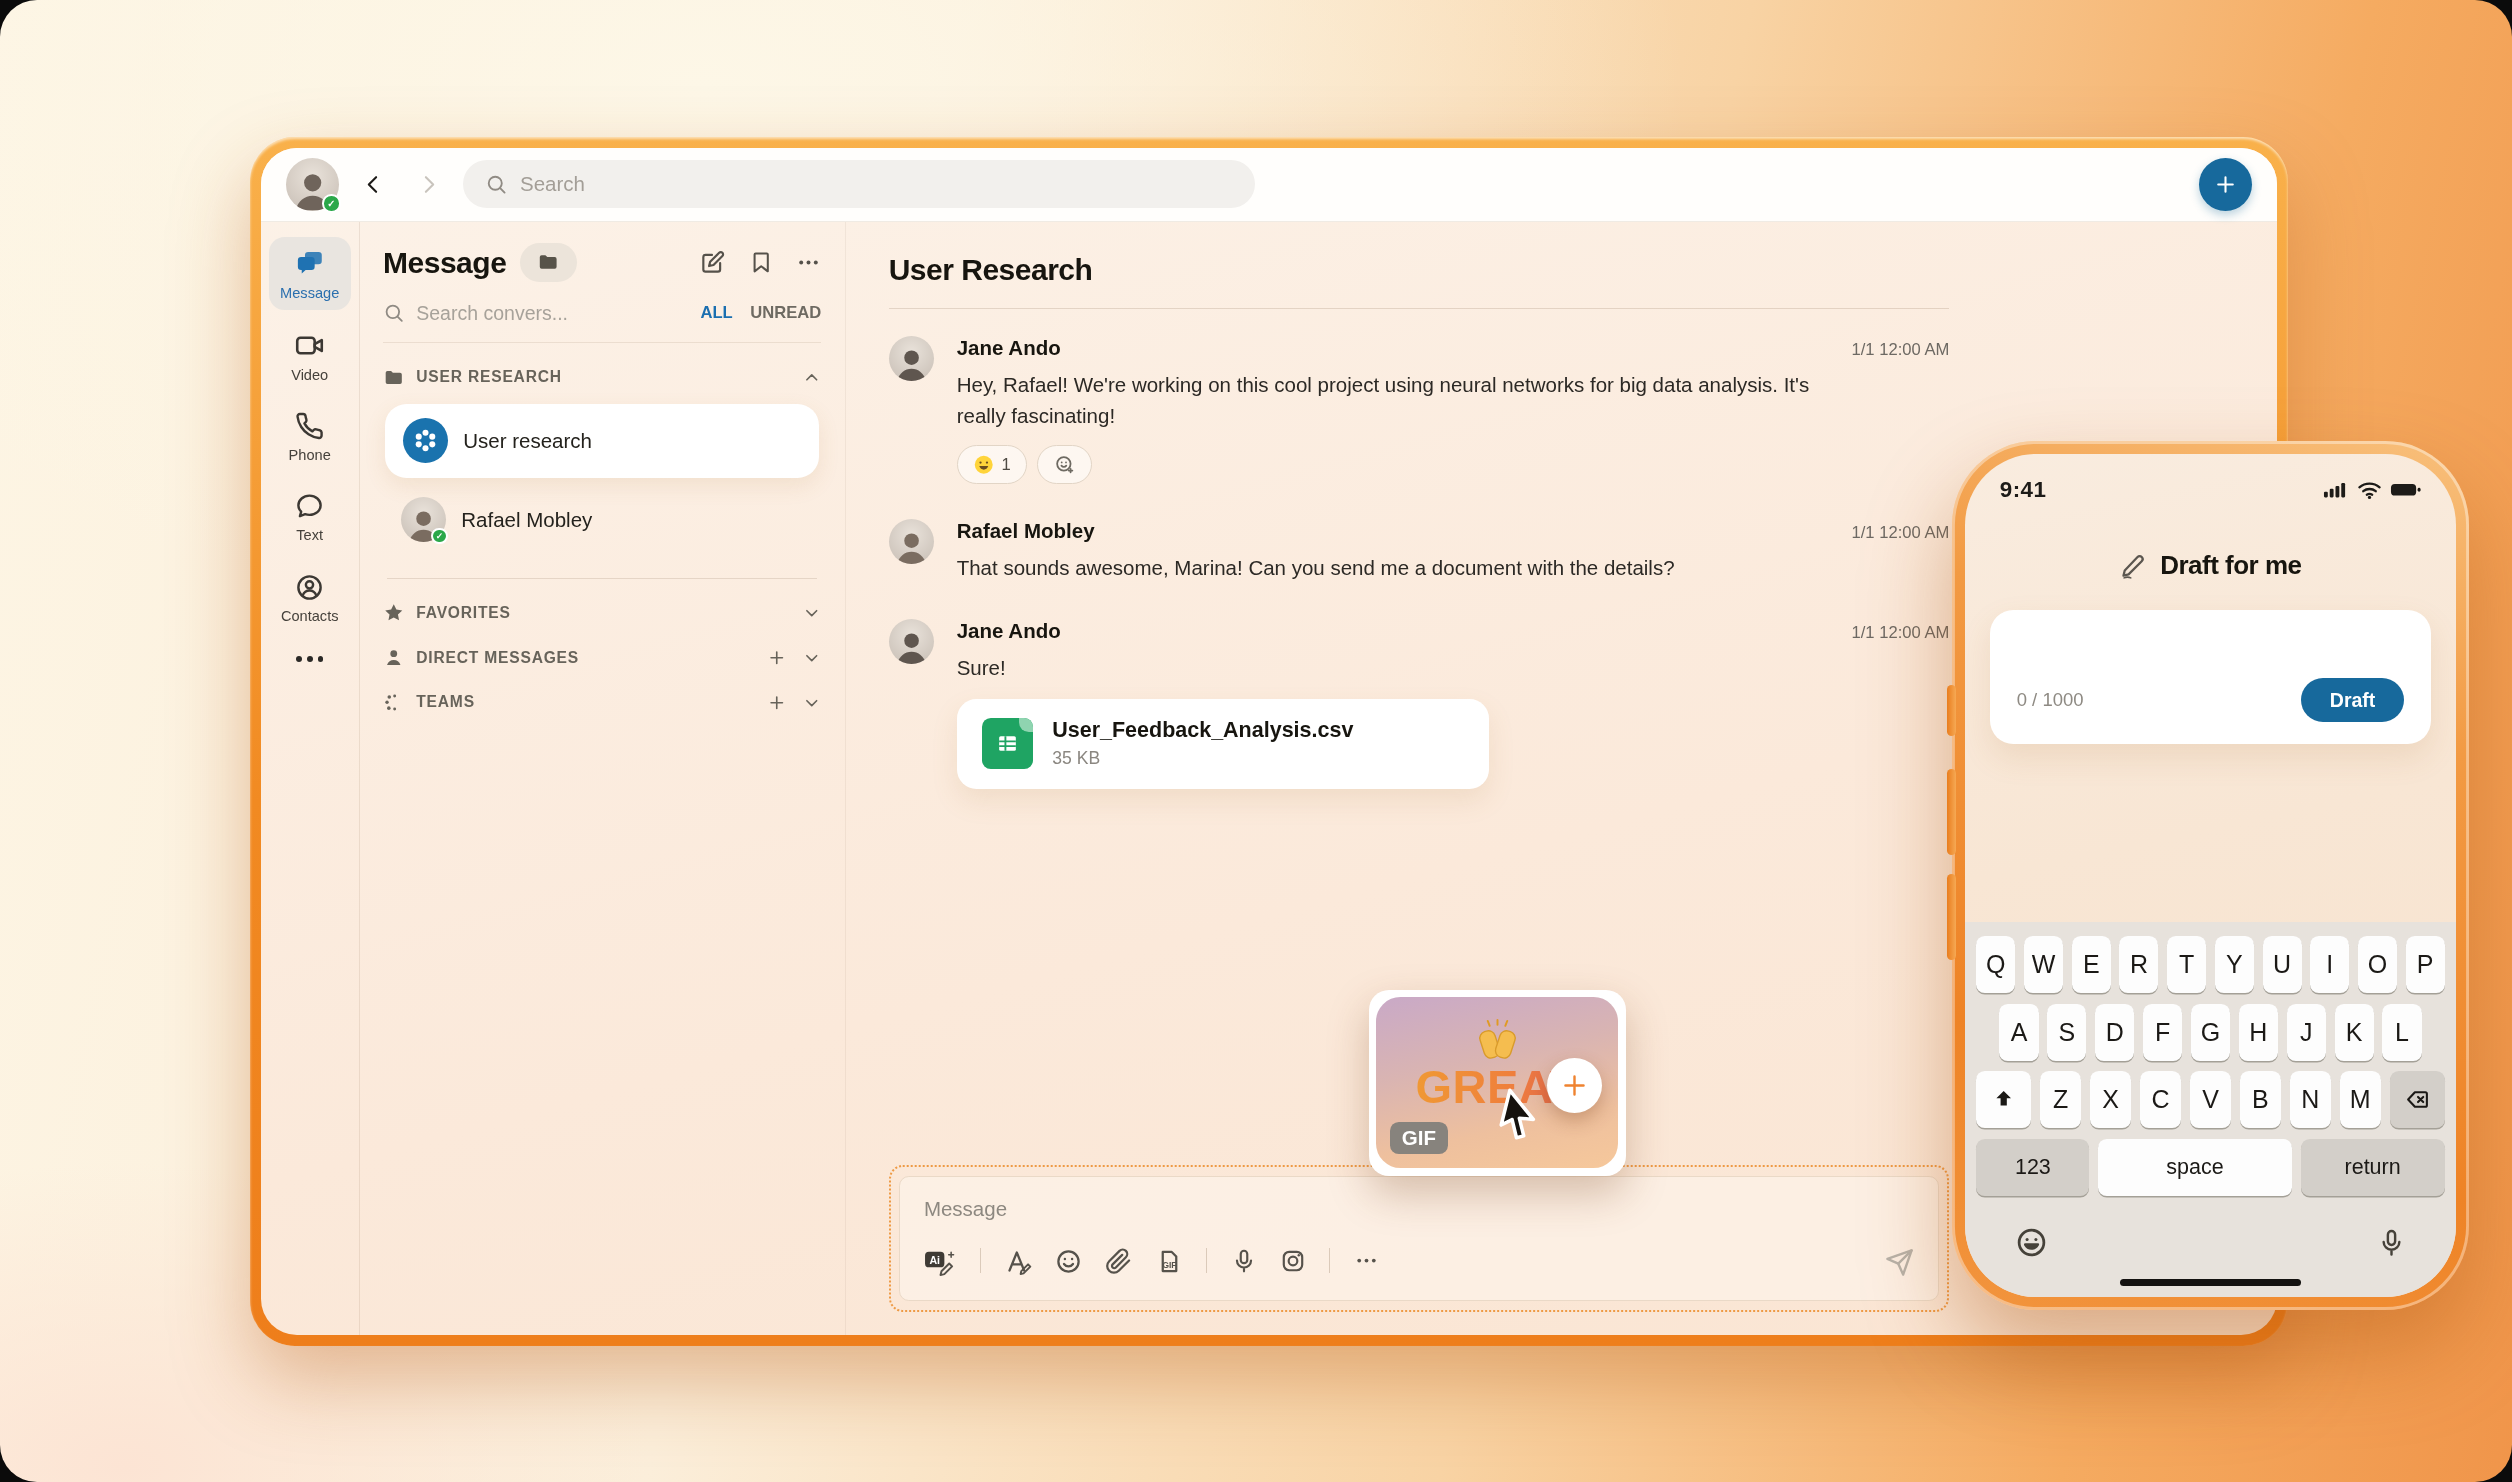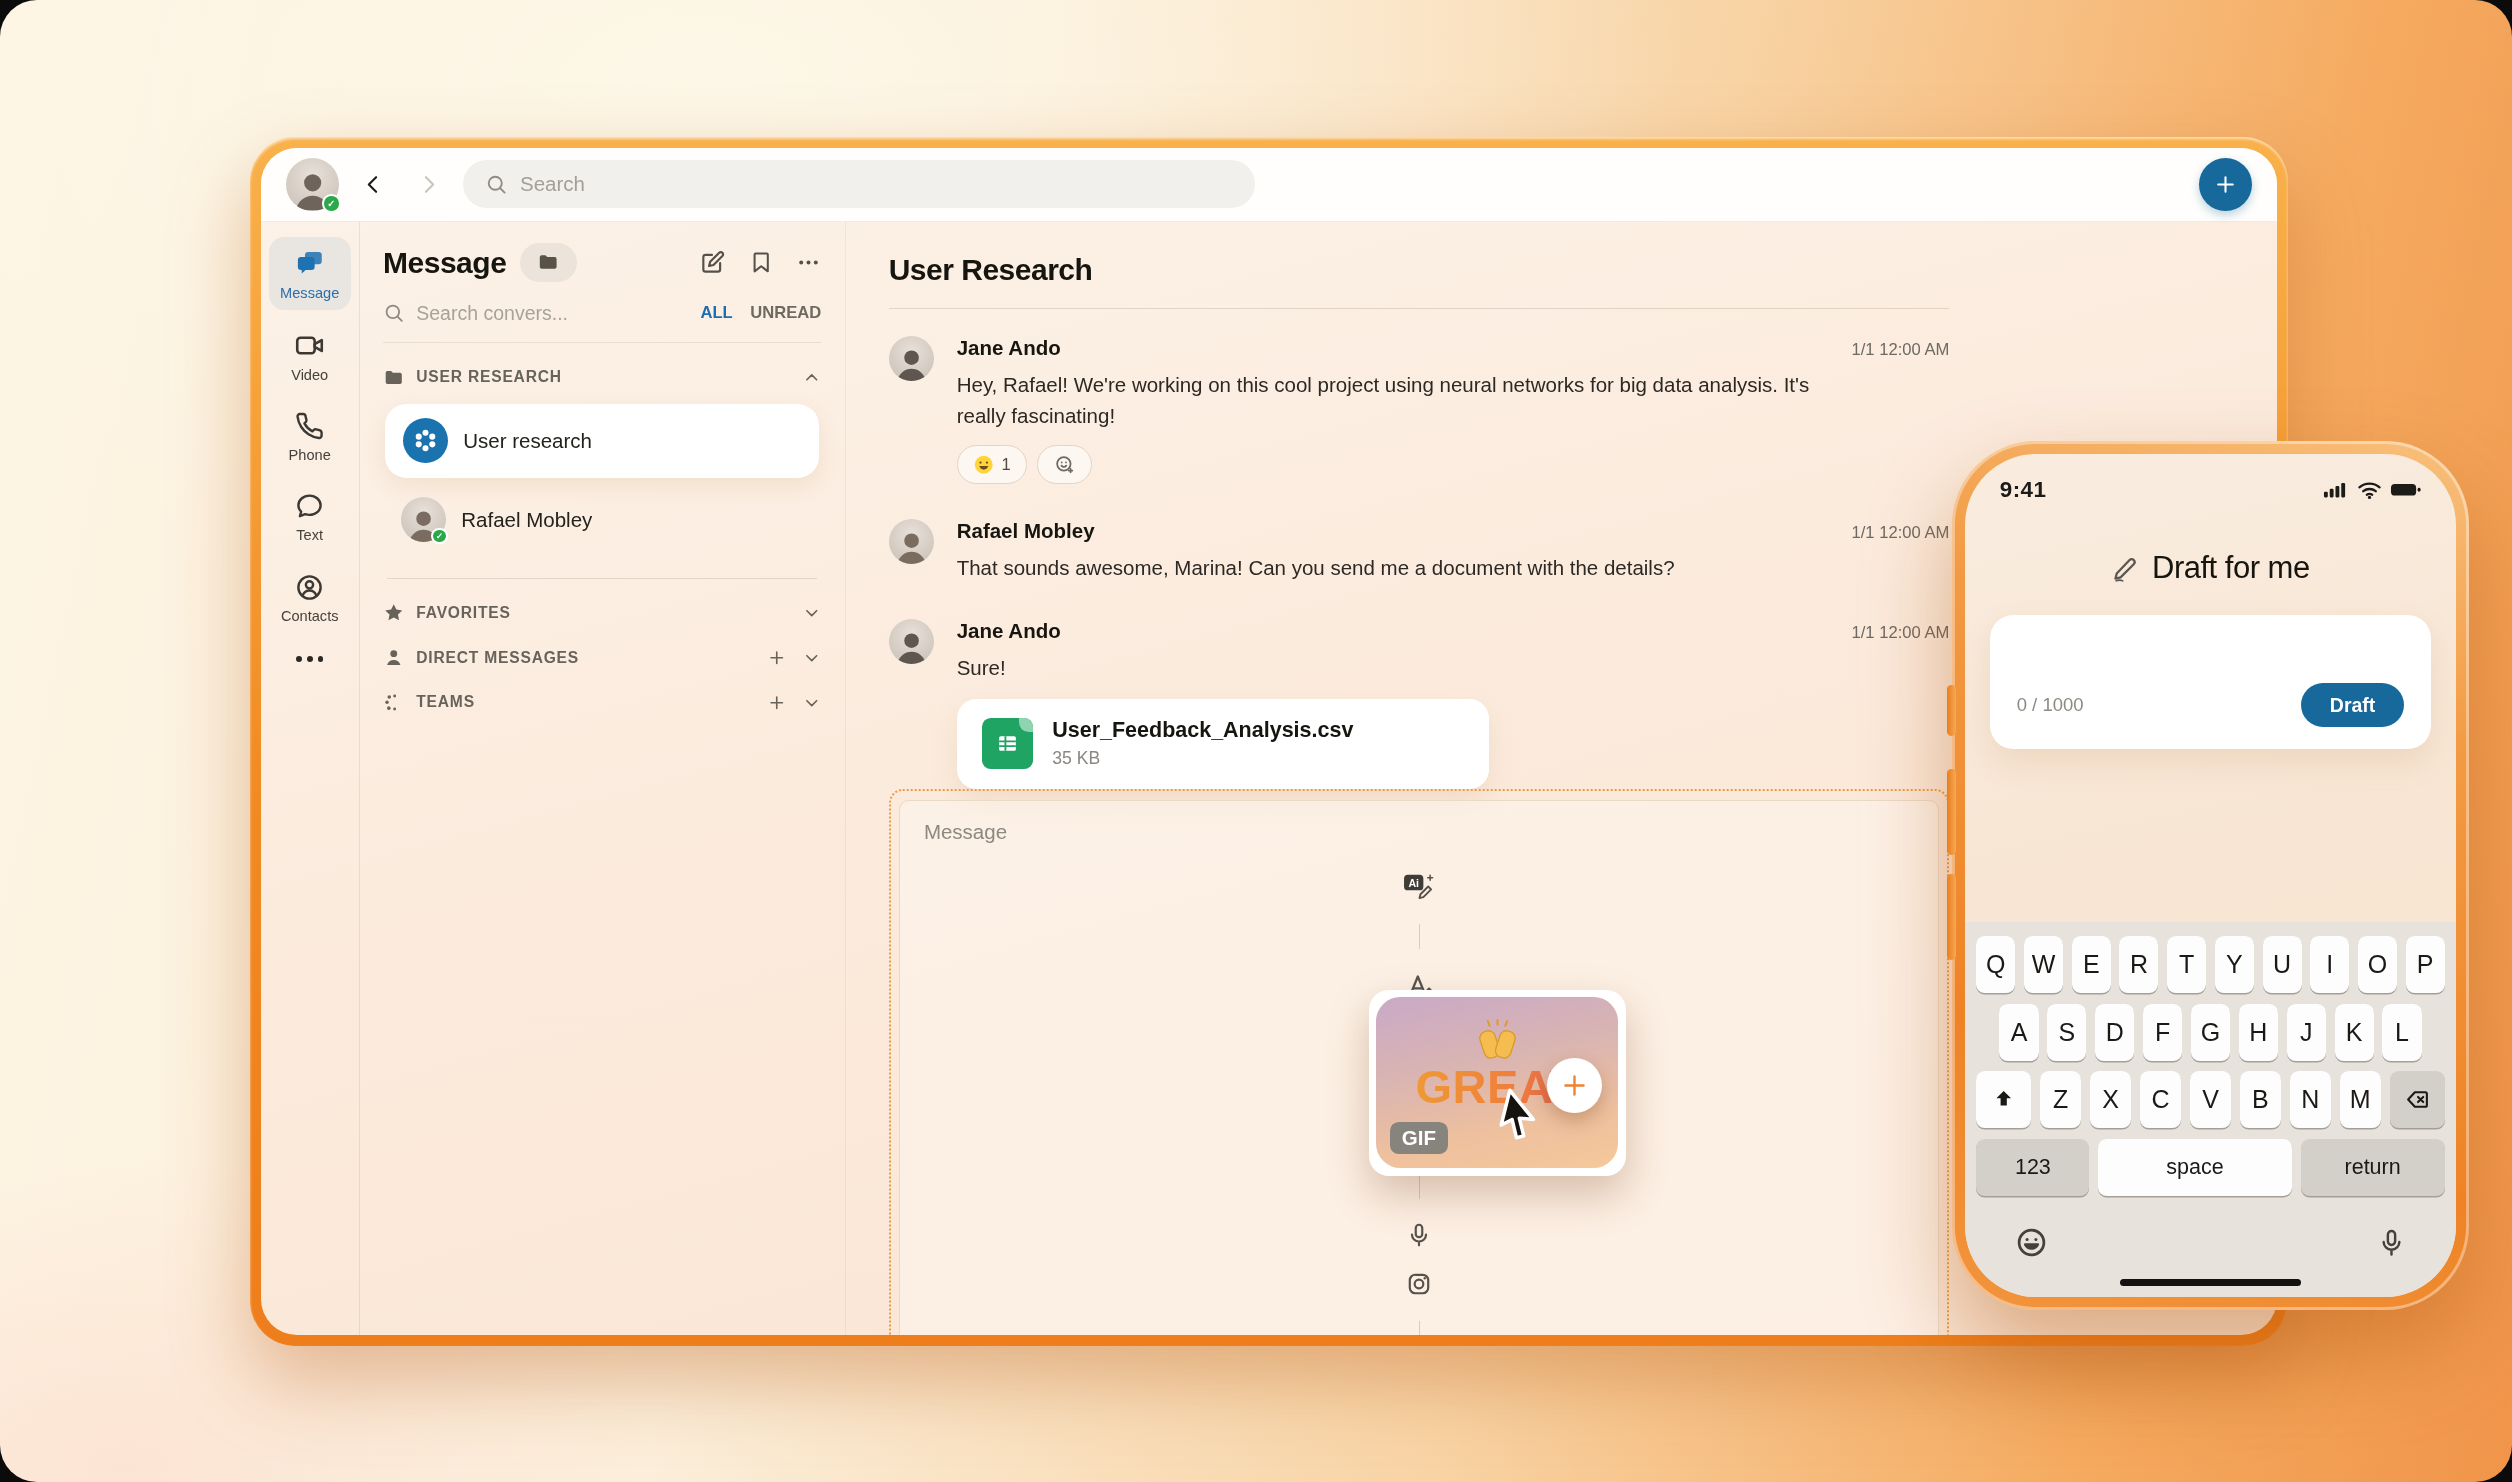--- a/index.html
+++ b/index.html
@@ -89,21 +89,21 @@
   .file-card { margin-top:15.6px; display:inline-flex; align-items:center; gap:19.5px; background:#fff; border-radius:19.5px; padding:19.5px 25px;
     min-width:532px; box-shadow:0 11.7px 27px rgba(170,120,60,.13); cursor:pointer; }
   .sheet-icon { position:relative; width:51px; height:51px; border-radius:8.8px; background:#1fa463; display:grid; place-items:center; }
   .sheet-icon::after { content:""; position:absolute; top:0; right:0; width:13.7px; height:13.7px; background:#8fd4b0; border-radius:0 8.8px 0 9.8px; }
   .file-name { font-size:21.5px; font-weight:bold; color:#17150f; }
   .file-size { margin-top:4.9px; font-size:17.6px; color:#8b8781; }
 
   .composer { margin-top:auto; margin-bottom:23.4px; border:2.9px dotted #ee9a45; border-radius:13.7px; padding:8.8px; }
   .composer-inner { border:1px solid #ead9c7; background:rgba(253,246,238,.55); border-radius:9.8px; padding:19.5px 23.4px 13.7px; display:flex; flex-direction:column; min-height:125px; }
   .composer-ph { font-size:20.5px; color:#8d8880; }
-  .composer-bar { margin-top:27px; display:flex; align-items:center; gap:23.4px; color:#56524b;flex-direction:column; }
+  .composer-bar { margin-top:27px; display:flex; align-items:flex-start; gap:23.4px; color:#56524b; }
   .composer-bar .cicon { cursor:pointer; display:flex; align-items:center; }
   .vdiv { width:1px; height:25px; background:rgba(120,90,60,.25); }
   .send { margin-left:auto; color:#b7b1a8; cursor:pointer; }
   .ai-badge { position:relative; }
 
   
   .sticker { position:absolute; left:523px; top:768px; width:257px; height:186px; background:#fff; border-radius:20px; padding:7.8px;
     box-shadow:0 17.6px 41px rgba(120,60,20,.28); }
   .sticker-inner { position:relative; width:100%; height:100%; border-radius:24.4px; overflow:hidden; text-align:center;
     background:linear-gradient(168deg,#c9a9c7 0%, #d9b4b2 38%, #eec09e 72%, #f6c89b 100%); }
@@ -122,21 +122,21 @@
     background:linear-gradient(200deg,#f8c07c 0%, #f29a43 30%, #ee8326 72%, #f2953e 100%);
     box-shadow:0 43px 88px rgba(170,80,10,.4), inset 0 0 0 2.9px rgba(255,255,255,.38); }
   .side-btn { position:absolute; left:-4.9px; width:8.8px; border-radius:4.9px; background:linear-gradient(90deg,#e97d1e,#f6a954); }
   .side-btn.b1 { top:244px; height:51px; } .side-btn.b2 { top:328px; height:86px; } .side-btn.b3 { top:433px; height:86px; }
   .phone-screen { position:relative; height:100%; border-radius:71px; overflow:hidden; display:flex; flex-direction:column;
     background:linear-gradient(168deg,#f9ecdf 0%, #f8e6d4 45%, #f7e2cd 100%); }
   .statusbar { margin:23.4px 35px 0; display:flex; align-items:center; }
   .status-time { font-size:22.4px; font-weight:bold; color:#1d1b18; letter-spacing:0.5px; }
   .status-icons { margin-left:auto; display:flex; align-items:center; gap:8.8px; color:#1d1b18; }
   .draft-title { margin-top:47px; display:flex; justify-content:center; align-items:center; gap:13.7px; color:#17150f; }
-  .draft-title .t { font-size:31px; font-weight:400; letter-spacing:-0.5px; }
+  .draft-title .t { font-size:26px; font-weight:700; letter-spacing:-0.5px; }
   .draft-card { margin:29px 25px 0; background:#fff; border-radius:23.4px; padding:25px 27px 21.5px; box-shadow:0 13.7px 31px rgba(170,110,50,.13); }
   .draft-text { font-size:20px; color:#4b4740; line-height:1.68; }
   .draft-foot { margin-top:43px; display:flex; align-items:center; }
   .counter { font-size:18.5px; color:#8e8a83; }
   .draft-btn { margin-left:auto; background:#17699c; color:#fff; border:none; font-family:inherit; font-size:19.5px; font-weight:bold;
     padding:10.7px 29px; border-radius:974px; cursor:pointer; }
   .kb { margin-top:auto; background:rgba(230,226,220,.95); padding:13.7px 7.8px 0; }
   .kb-row { display:flex; gap:8.8px; padding:0 3.9px; margin-bottom:10.7px; }
   .kb-row.r2 { padding:0 27px; }
   .key { flex:1; height:57px; background:#fdfdfd; border-radius:8.8px; box-shadow:0 1.5px 0 rgba(110,105,95,.55);

